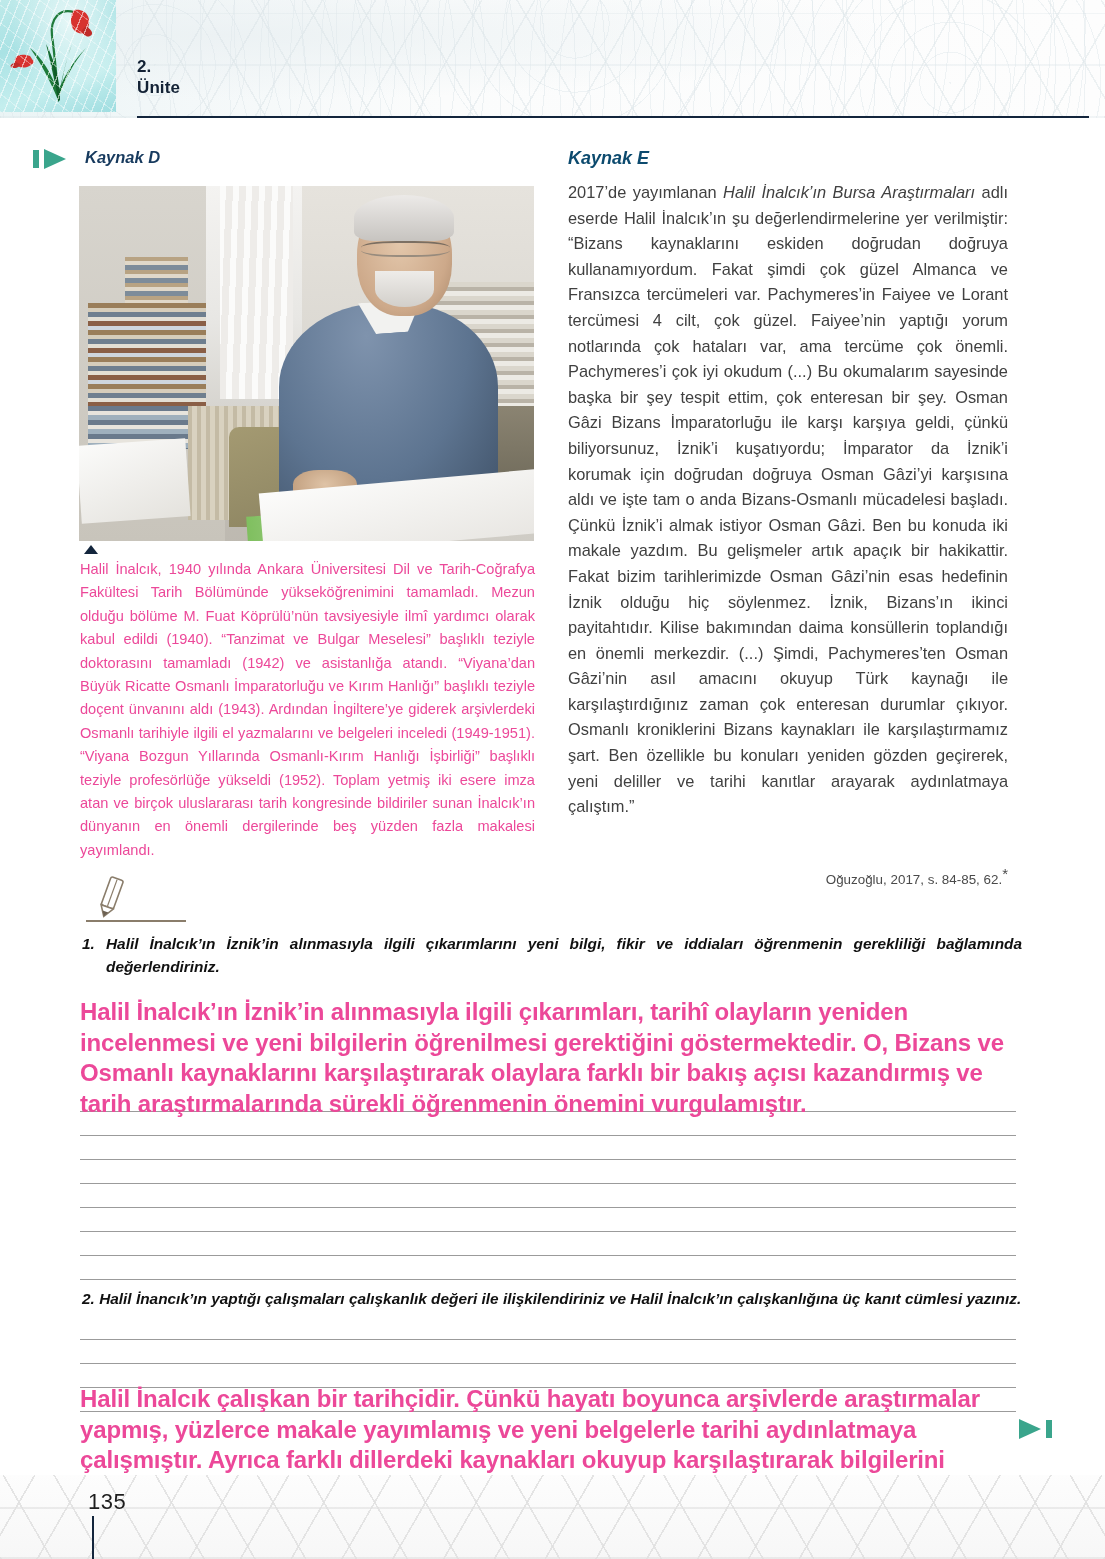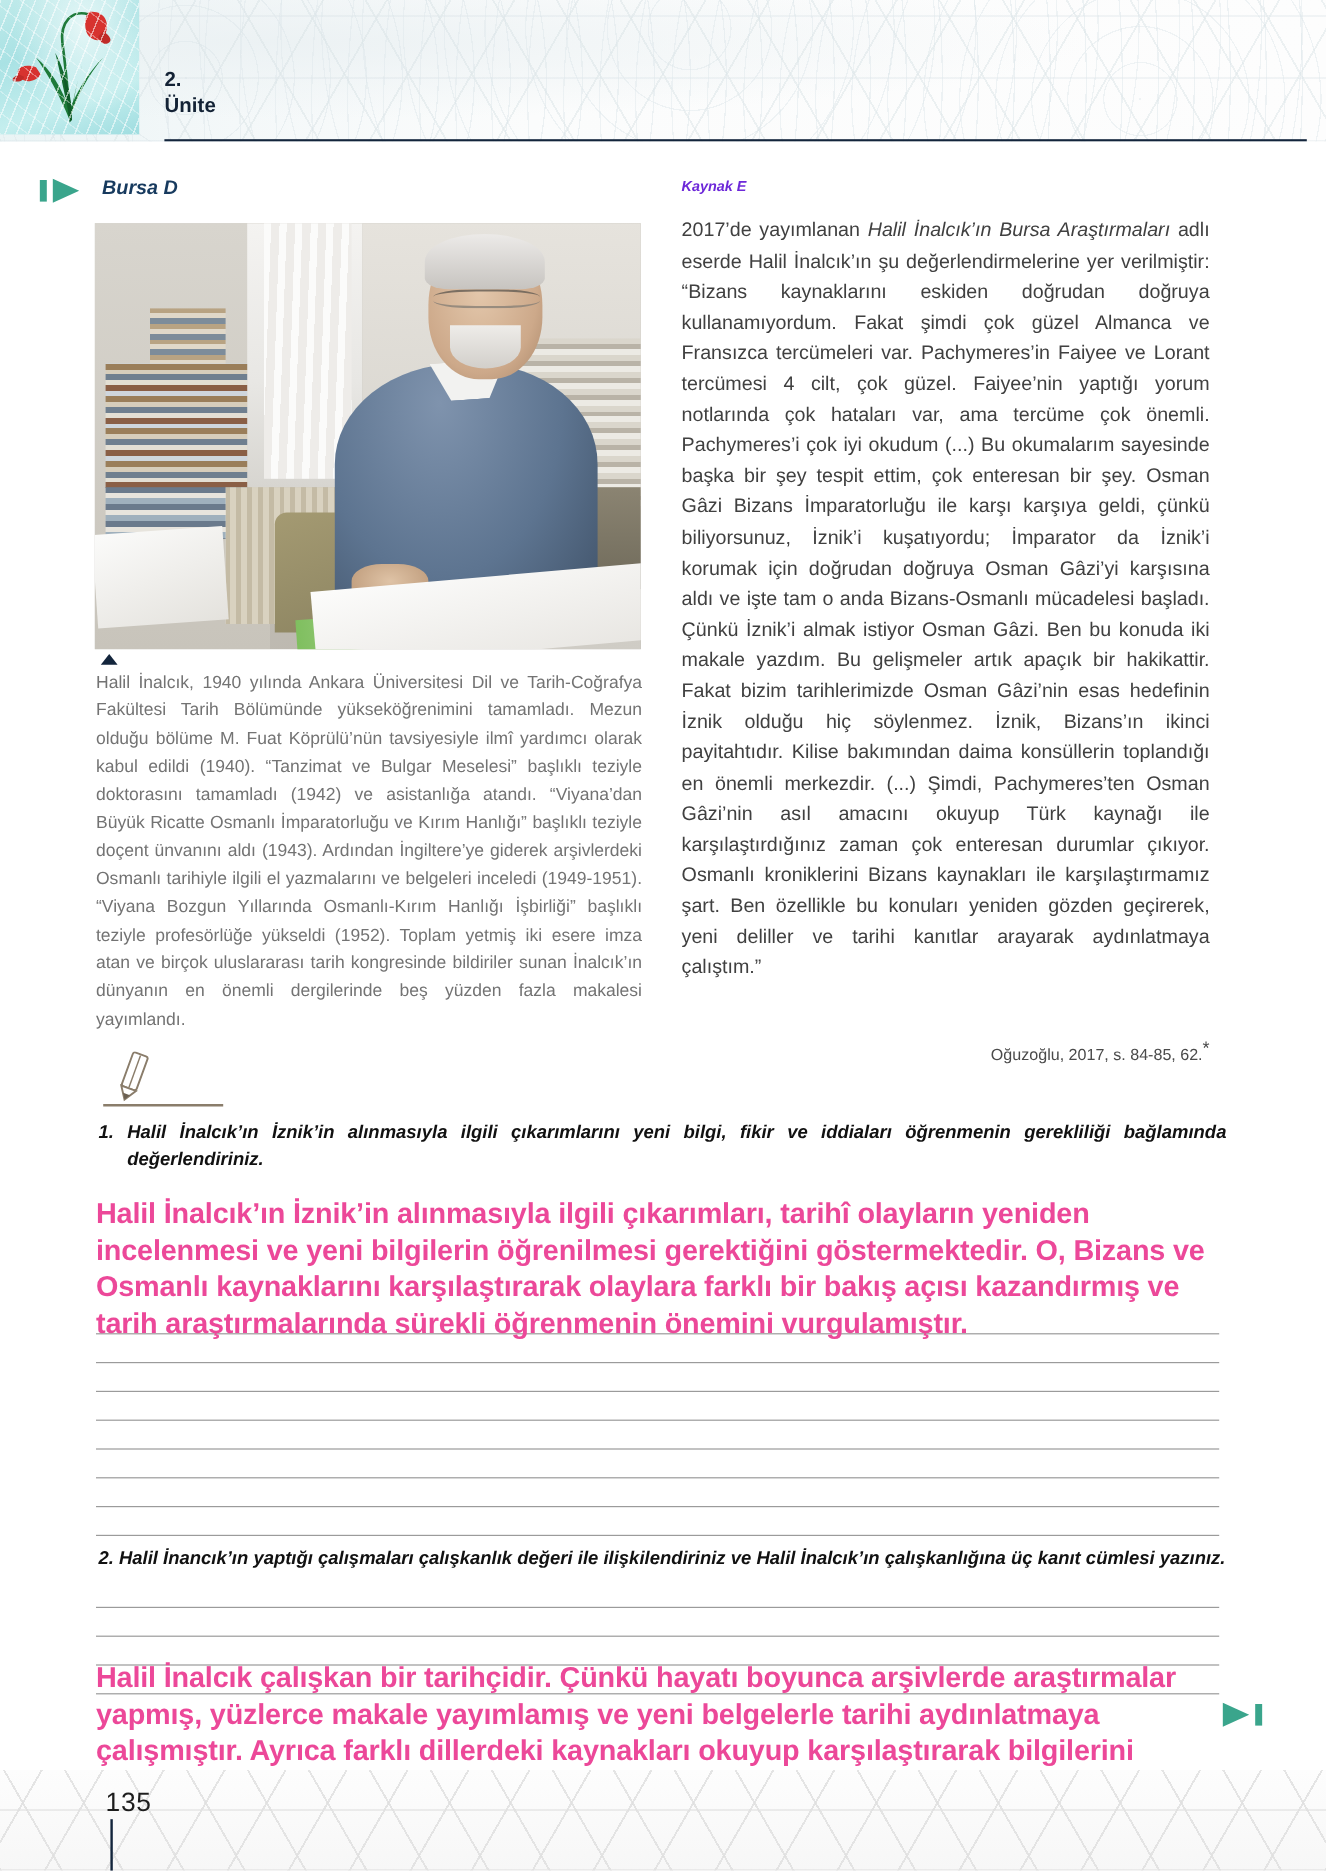--- a/index.html
+++ b/index.html
@@ -64,22 +64,22 @@
   }
 
   
   .kaynak-d-head {
     position: absolute; left: 85px; top: 148px;
     font-size: 16.5px; font-weight: 700; font-style: italic;
     color: #173a5e;
   }
   .kaynak-e-head {
     position: absolute; left: 568px; top: 148px;
-    font-size: 12px; font-weight: 700; font-style: italic;
-    color: #6d28d9;
+    font-size: 18px; font-weight: 700; font-style: italic;
+    color: #0c4a6e;
   }
   .play-icon-left {
     position: absolute; left: 33px; top: 148px;
     width: 36px; height: 22px;
   }
   .play-icon-bottom {
     position: absolute; left: 1016px; top: 1418px;
     width: 36px; height: 22px;
   }
 
@@ -143,21 +143,21 @@
     background: linear-gradient(90deg,#7fbf5f 0%, #bcd9a3 100%); transform: rotate(-4deg); }
 
   .caption-tri {
     position: absolute; left: 84px; top: 545px;
     width: 0; height: 0;
     border-left: 7px solid transparent; border-right: 7px solid transparent;
     border-bottom: 9px solid #13253c;
   }
   .caption {
     position: absolute; left: 80px; top: 558px; width: 455px;
-    font-size: 14.6px; line-height: 23.4px; color: #737373;
+    font-size: 14.6px; line-height: 23.4px; color: #ec4899;
     text-align: justify;
   }
 
   
   .kaynak-e-body {
     position: absolute; left: 568px; top: 180px; width: 440px;
     font-size: 16.4px; line-height: 25.6px; color: #404040;
     text-align: justify;
   }
   .kaynak-e-body .it { font-style: italic; }
@@ -246,21 +246,21 @@
     <div>2.</div>
     <div>Ünite</div>
   </div>
   <div class="header-rule"></div>
 </div>
 
 <svg class="play-icon-left" viewBox="0 0 36 22">
   <rect x="0" y="2" width="6" height="18" fill="#3aa58c"></rect>
   <path d="M11 1 L33 11 L11 21 Z" fill="#3aa58c"></path>
 </svg>
-<div class="kaynak-d-head">Bursa D</div>
+<div class="kaynak-d-head">Kaynak D</div>
 
 <div class="photo">
   <div class="ph-wallL"></div>
   <div class="ph-window"></div>
   <div class="ph-curtain"></div>
   <div class="ph-wallR"></div>
   <div class="ph-books-stackB"></div>
   <div class="ph-books-stackA"></div>
   <div class="ph-books-stackC"></div>
   <div class="ph-deskR"></div>

